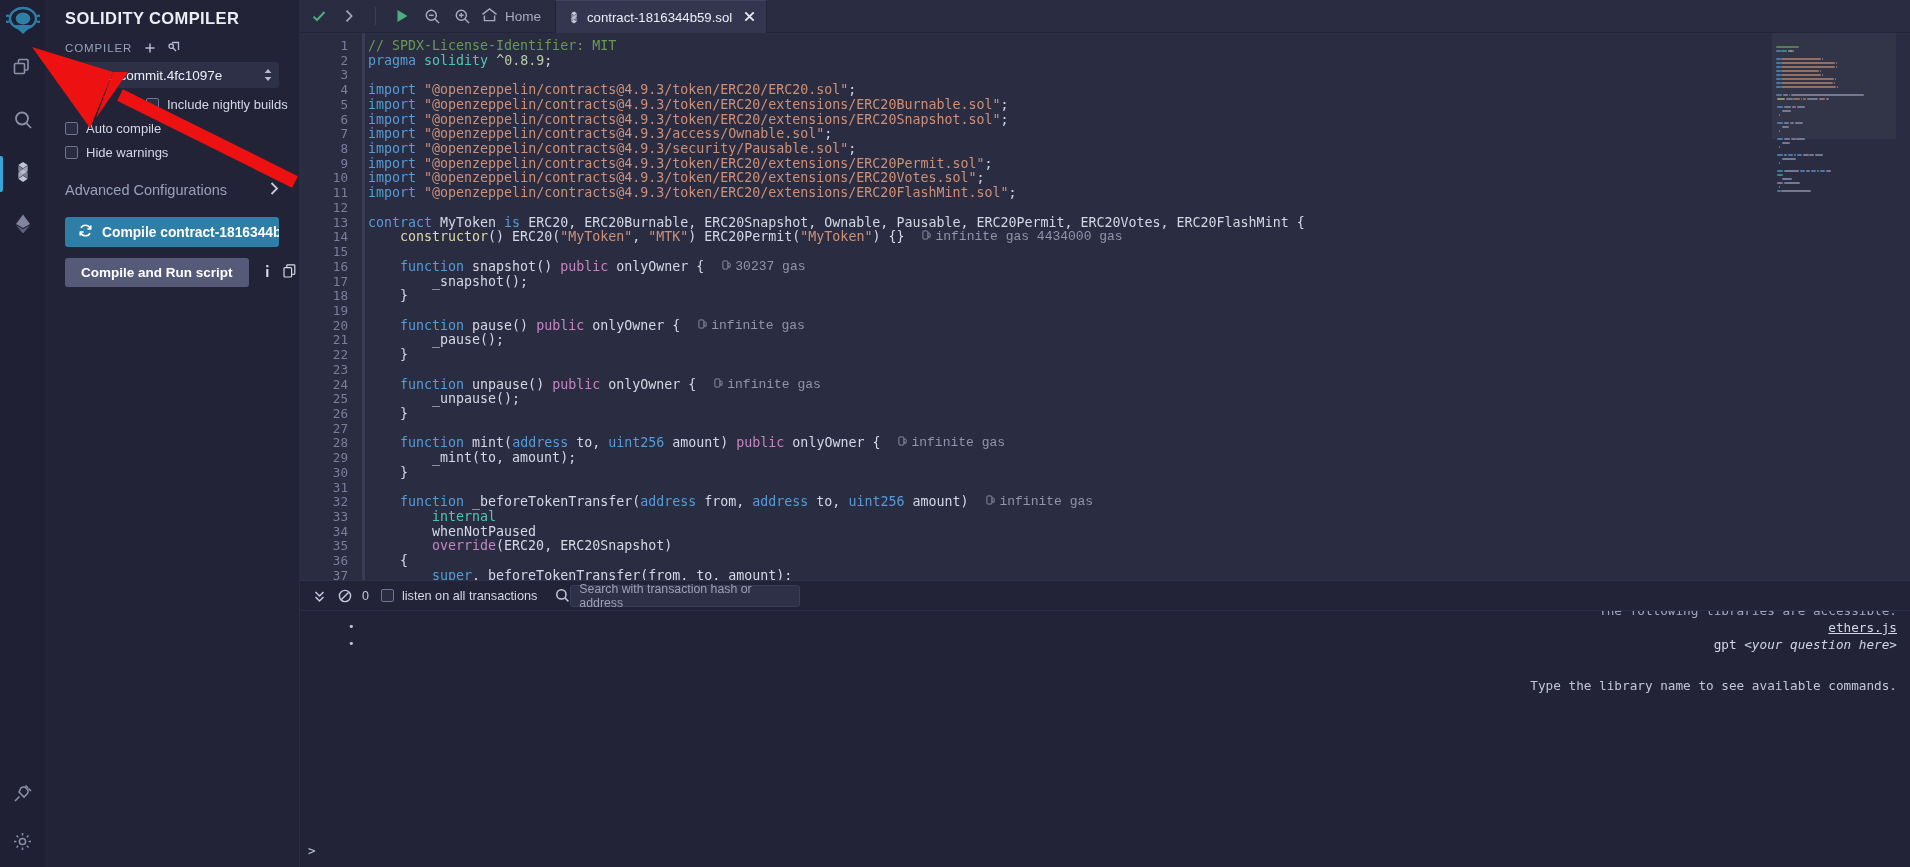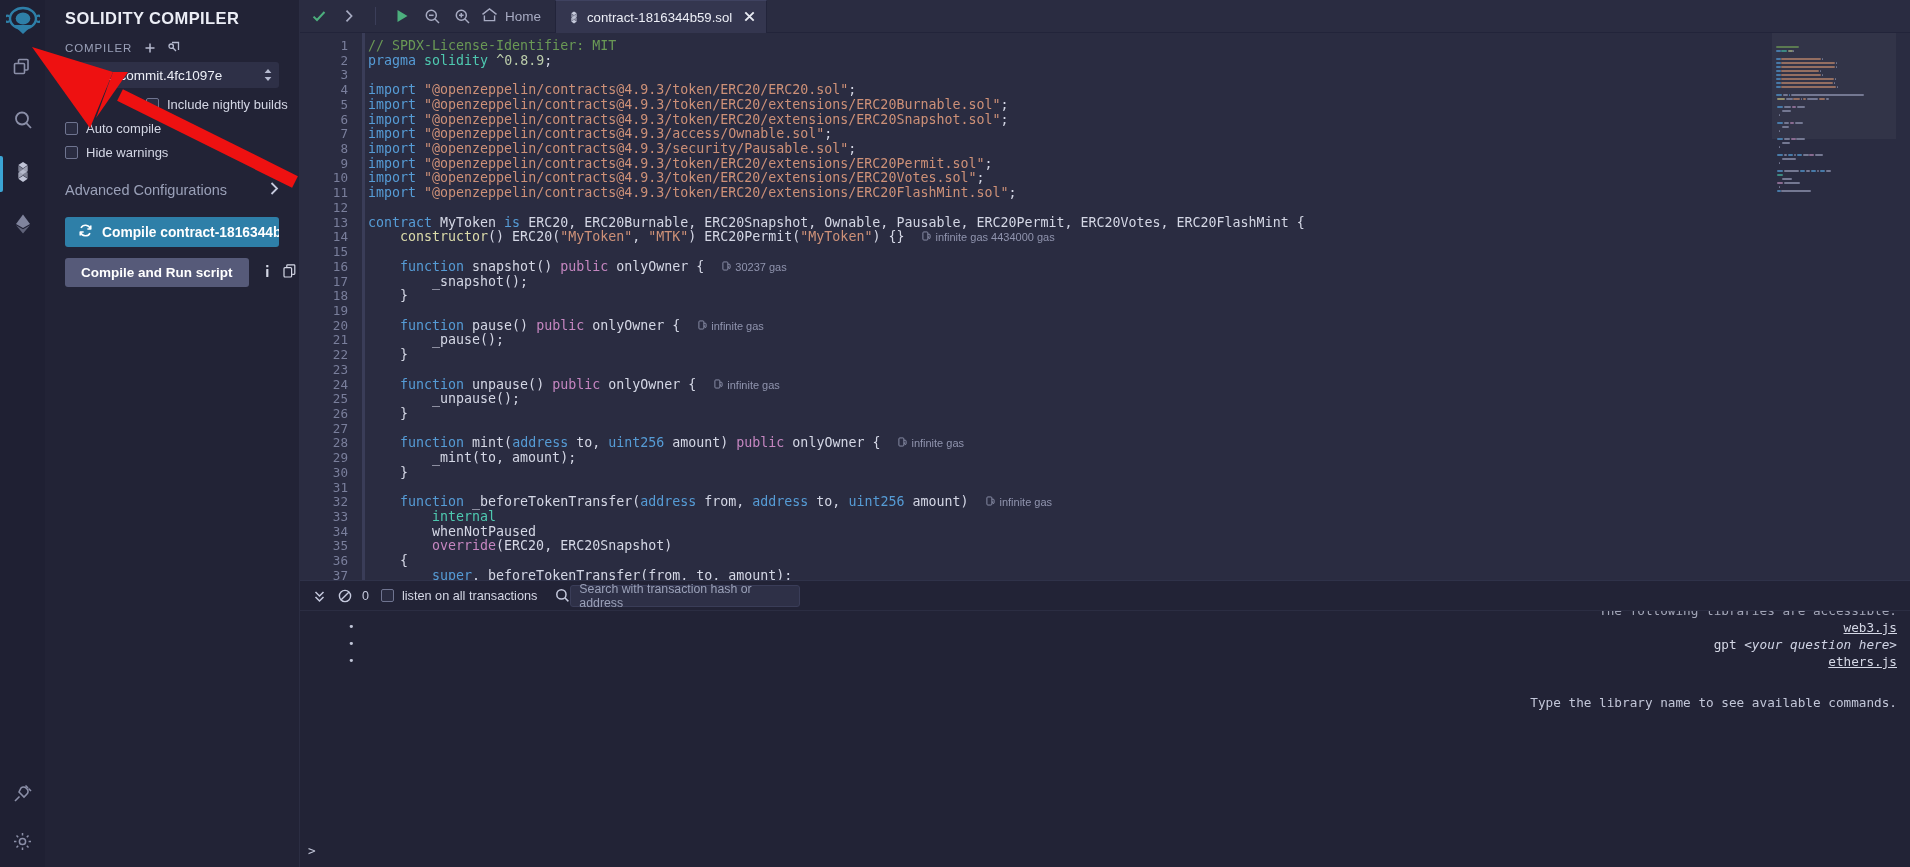--- a/index.html
+++ b/index.html
@@ -147,21 +147,21 @@
   .ed-gutter-bg { position: absolute; left: 0; top: 0; bottom: 0; width: 62px; background: #2a2c41; }
   .ed-glyph-margin { position: absolute; left: 62px; top:0; bottom:0; width: 3px; background:#3a3d58; }
   .code-area { position: absolute; left: 0; top: 6px; right: 0; bottom: 0; }
   .cline { height: 14.73px; display: flex; align-items: flex-start; white-space: pre; }
   .ln {
     width: 48px; flex: 0 0 48px; text-align: right; color: #7a7f9c;
     font-size: 12.6px; padding-right: 0;
   }
   .ctext { margin-left: 20px; color: #d4d7e5; }
   .gas {
-    color: #9094ae; font-size: 11px; font-family: Liberation Sans, sans-serif;
+    color: #9094ae; font-size: 13px; font-family: Liberation Mono, monospace;
     margin-left: 18px;
   }
   .gas .g-ico { margin-right: 4px; }
   
   .t-com { color: #6a9955; }
   .t-kw  { color: #569cd6; }
   .t-kw2 { color: #c586c0; }
   .t-num { color: #bbccaa; }
   .t-str { color: #ce9178; }
   .t-fn  { color: #dcdcaa; }
@@ -705,23 +705,22 @@
             </svg>
           </span>
           <div class="tsearch-input">Search with transaction hash or address</div>
         </div>
       </div>
 
       <div class="term-body">
         <div class="term-clip">
           <div class="tl-cut">The following libraries are accessible:</div>
           <ul class="term-list">
-            <li><span class="tlink">web3.js</span></li>
+            <li><span class="tlink">ethers.js</span></li>
             <li><span>gpt </span><span class="titalic">&lt;your question here&gt;</span></li>
-            <li><span class="tlink">ethers.js</span></li>
           </ul>
           <div class="term-prompt">Type the library name to see available commands.</div>
         </div>
         <div class="caret-line">&gt;</div>
       </div>
     </div>
   </div>
 
   <svg class="arrow-svg" width="1910" height="867">
     <g>

